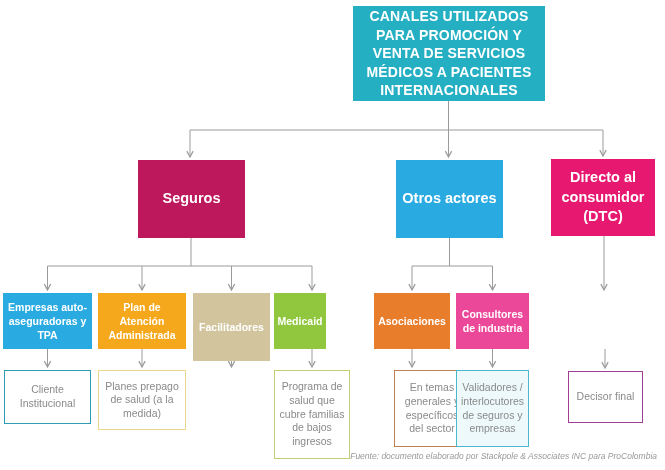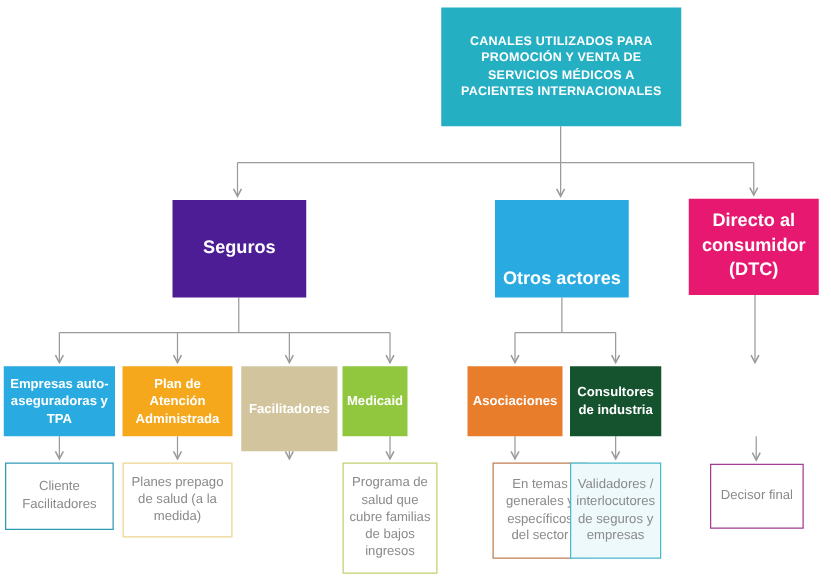--- a/index.html
+++ b/index.html
@@ -17,21 +17,21 @@
   .box {
     position:absolute;
     box-sizing:border-box;
     display:flex;
     align-items:center;
     justify-content:center;
     text-align:center;
     z-index:1;
   }
   .title-box {
-    font-size:10px;
+    font-size:14px;
     font-weight:bold;
     line-height:1.32;
     letter-spacing:0.2px;
     padding:6px 10px;
   }
   .lvl1 {
     font-size:14.5px;
     font-weight:bold;
     line-height:1.35;
     padding:4px 6px;
@@ -96,24 +96,24 @@
     <path d="M312 349 V367" marker-end="url(#arrow)"></path>
     <path d="M412 349 V367" marker-end="url(#arrow)"></path>
     <path d="M492.5 349 V367" marker-end="url(#arrow)"></path>
     <path d="M605 349 V368" marker-end="url(#arrow)"></path>
   </svg>
 
   <div class="box title-box" style="left: 353px; top: 6px; width: 192px; height: 95px; background-color: rgb(37, 175, 195); color: rgb(255, 255, 255);">
     <span>CANALES UTILIZADOS PARA PROMOCIÓN Y VENTA DE SERVICIOS MÉDICOS A PACIENTES INTERNACIONALES</span>
   </div>
 
-  <div class="box lvl1" style="left: 138px; top: 160px; width: 107px; height: 78px; background-color: #4c1d95; color: rgb(255, 255, 255);">
+  <div class="box lvl1" style="left: 138px; top: 160px; width: 107px; height: 78px; background-color: #be185d; color: rgb(255, 255, 255);">
     <span>Seguros</span>
   </div>
-  <div class="box lvl1" style="left: 396px; top: 160px; width: 107px; height: 78px; background-color: rgb(41, 171, 226); color: rgb(255, 255, 255); align-items: flex-end;">
+  <div class="box lvl1" style="left: 396px; top: 160px; width: 107px; height: 78px; background-color: rgb(41, 171, 226); color: rgb(255, 255, 255);">
     <span>Otros actores</span>
   </div>
   <div class="box lvl2" style="left: 3px; top: 293px; width: 89px; height: 56px; background-color: rgb(41, 171, 226); color: rgb(255, 255, 255);">
     <span>Empresas auto-aseguradoras y TPA</span>
   </div>
 
   <div class="box lvl1" style="left: 551px; top: 159px; width: 104px; height: 77px; background-color: rgb(230, 24, 111); color: rgb(255, 255, 255);">
     <span>Directo al consumidor (DTC)</span>
   </div>
   <div class="box lvl2" style="left: 98px; top: 293px; width: 88px; height: 56px; background-color: rgb(245, 168, 28); color: rgb(255, 255, 255);">
@@ -121,37 +121,38 @@
   </div>
   <div class="box lvl2" style="left: 193px; top: 293px; width: 77px; height: 68px; background-color: rgb(210, 197, 158); color: rgb(255, 255, 255);">
     <span>Facilitadores</span>
   </div>
   <div class="box lvl2" style="left: 274px; top: 293px; width: 52px; height: 56px; background-color: rgb(144, 199, 62); color: rgb(255, 255, 255);">
     <span>Medicaid</span>
   </div>
   <div class="box lvl2" style="left: 374px; top: 293px; width: 76px; height: 56px; background-color: rgb(232, 125, 43); color: rgb(255, 255, 255);">
     <span>Asociaciones</span>
   </div>
-  <div class="box lvl2" style="left: 456px; top: 293px; width: 73px; height: 56px; background-color: #14532d; color: rgb(255, 255, 255); justify-content: center;">
+  <div class="box lvl2" style="left: 456px; top: 293px; width: 73px; height: 56px; background-color: #ec4899; color: rgb(255, 255, 255); justify-content: center;">
     <span>Consultores de industria</span>
   </div>
 
   <div class="box leaf" style="left: 4px; top: 370px; width: 87px; height: 54px; border-color: rgb(46, 155, 181); background-color: rgb(255, 255, 255); color: rgb(138, 138, 138);">
-    <span>Cliente Facilitadores</span>
+    <span>Cliente Institucional</span>
   </div>
   <div class="box leaf" style="left: 98px; top: 370px; width: 88px; height: 60px; border-color: rgb(234, 215, 141); background-color: rgb(255, 255, 255); color: rgb(138, 138, 138);">
     <span>Planes prepago de salud (a la medida)</span>
   </div>
   <div class="box leaf" style="left: 274px; top: 370px; width: 76px; height: 89px; border-color: rgb(195, 207, 112); background-color: rgb(255, 255, 255); color: rgb(138, 138, 138);">
     <span>Programa de salud que cubre familias de bajos ingresos</span>
   </div>
   <div class="box leaf" style="left: 374px; top: 370px; width: 76px; height: 77px; border-color: rgb(190, 127, 85); background-color: rgb(255, 255, 255); color: rgb(138, 138, 138); margin-left: 20px;">
     <span>En temas generales y específicos del sector</span>
   </div>
   <div class="box leaf" style="left: 456px; top: 370px; width: 73px; height: 77px; border-color: rgb(74, 185, 205); background-color: rgb(237, 249, 251); color: rgb(138, 138, 138); justify-content: center;">
     <span>Validadores / interlocutores de seguros y empresas</span>
   </div>
   <div class="box leaf" style="left: 568px; top: 371px; width: 75px; height: 52px; border-color: rgb(161, 61, 146); background-color: rgb(255, 255, 255); color: rgb(138, 138, 138);">
     <span>Decisor final</span>
   </div>
 
+  <div class="footer-note" style="color: rgb(153, 153, 153);">Fuente: documento elaborado por Stackpole &amp; Associates INC para ProColombia</div>
 
 </div>
 
 </body></html>

